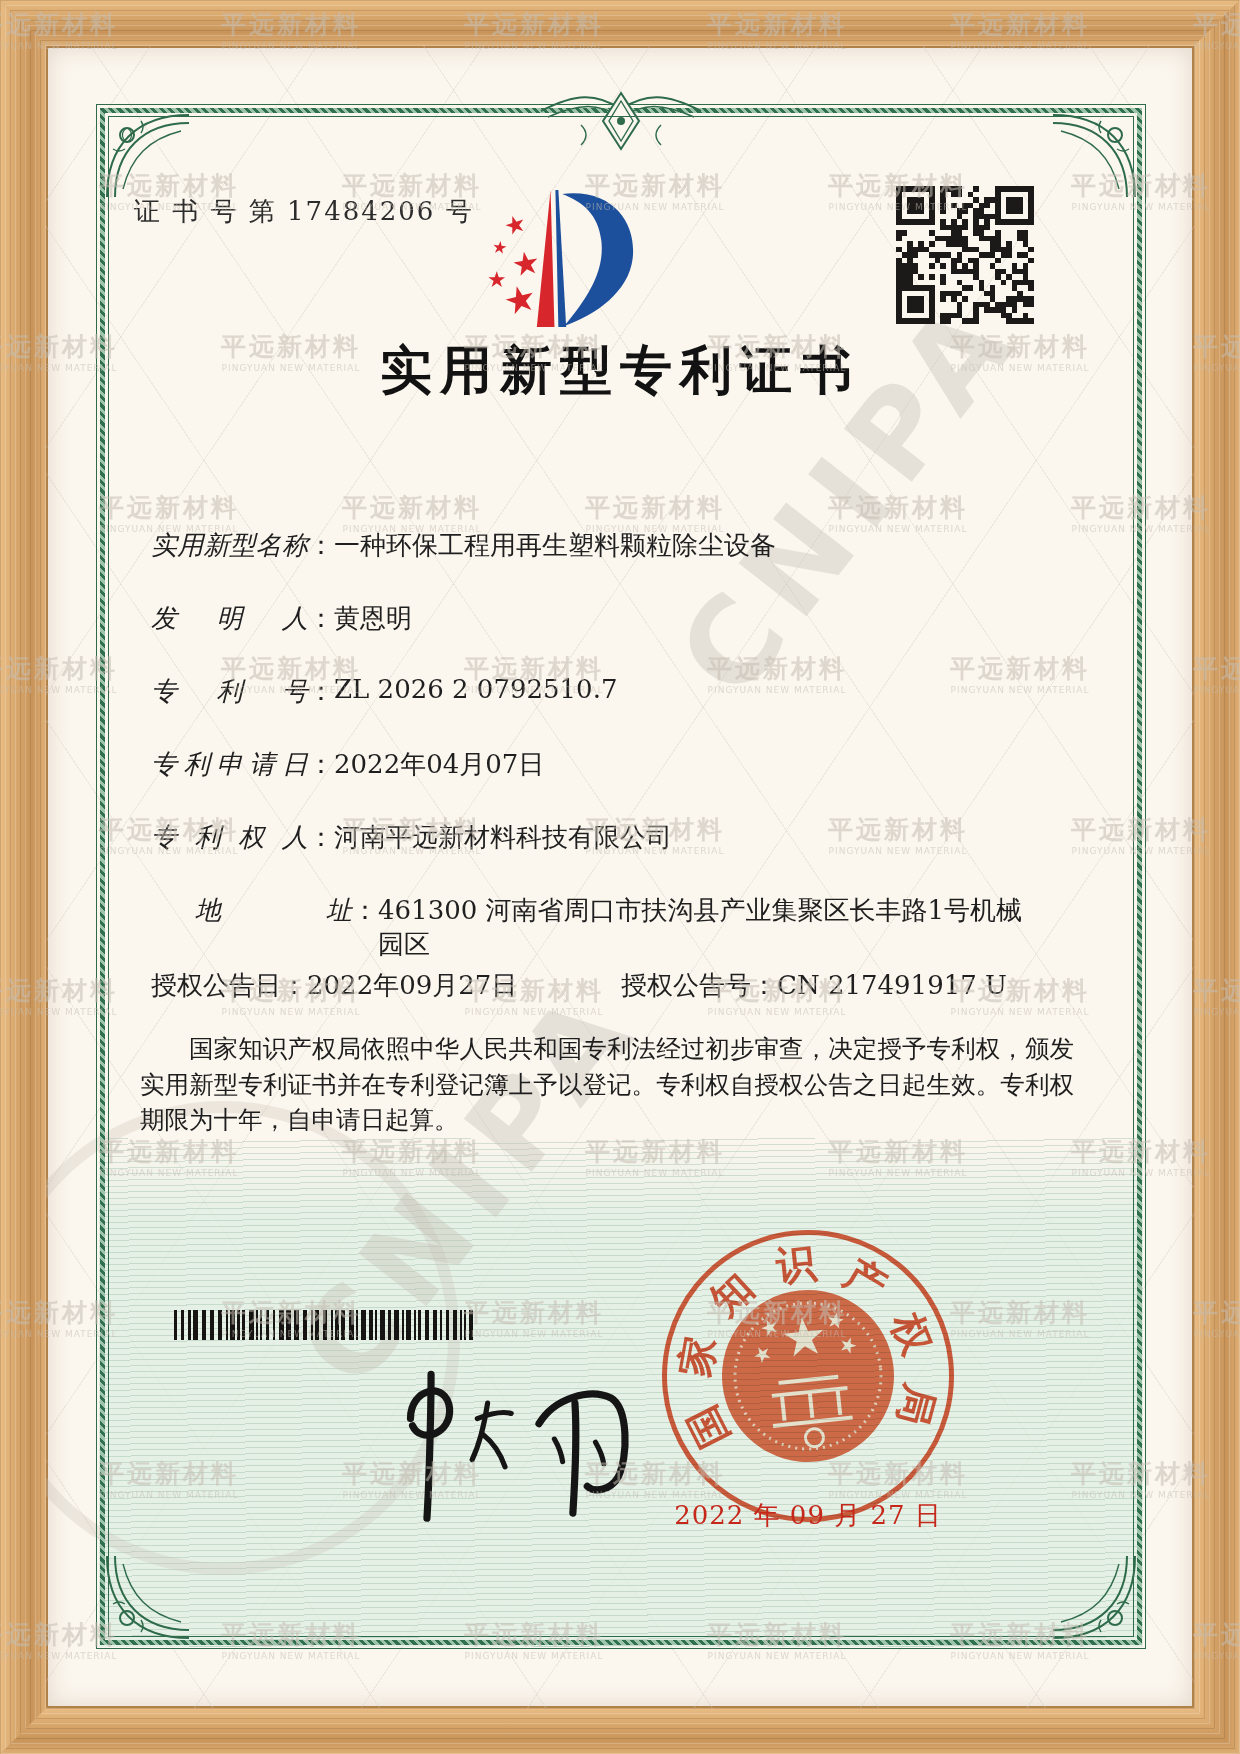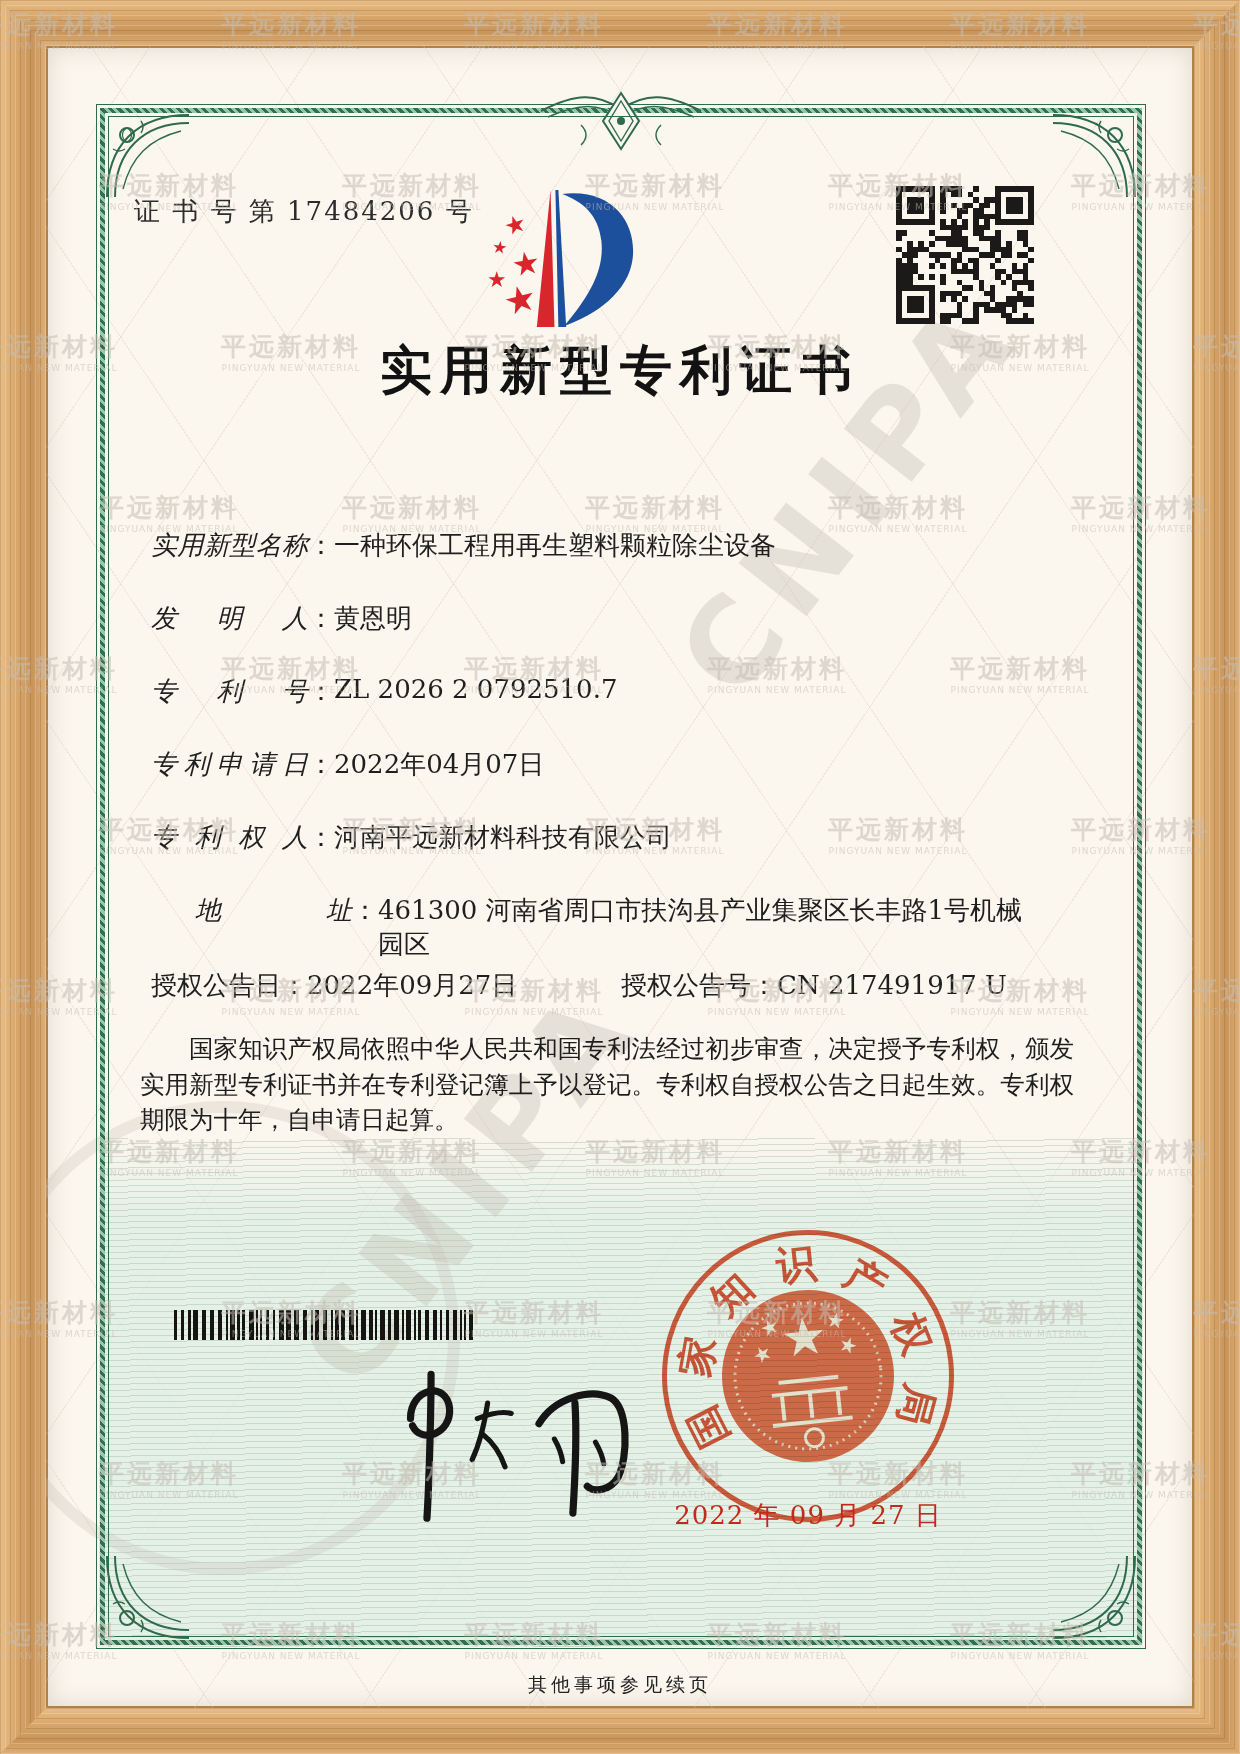--- a/index.html
+++ b/index.html
@@ -909,21 +909,20 @@
           <path d="M58,92 L118,92"></path>
           <path d="M50,104 L126,104"></path>
           <path d="M60,104 L60,130 M88,104 L88,130 M116,104 L116,130"></path>
           <path d="M48,134 L128,134"></path>
           <circle cx="88" cy="150" r="9" stroke-width="3"></circle>
         </g>
       </svg>
     </div>
     <div class="seal-date">2022 年 09 月 27 日</div>
 
-    <div class="note">其他事项参见续页</div>
   </div>
 
   <div class="wm-layer" id="wmlayer">
       <div class="wm-tile" style="left: -60px; top: 8px;">
         <div class="wm-cn">平远新材料</div>
         <div class="wm-en">PINGYUAN NEW MATERIAL</div>
       </div>
       <div class="wm-tile" style="left: 183px; top: 8px;">
         <div class="wm-cn">平远新材料</div>
         <div class="wm-en">PINGYUAN NEW MATERIAL</div>

